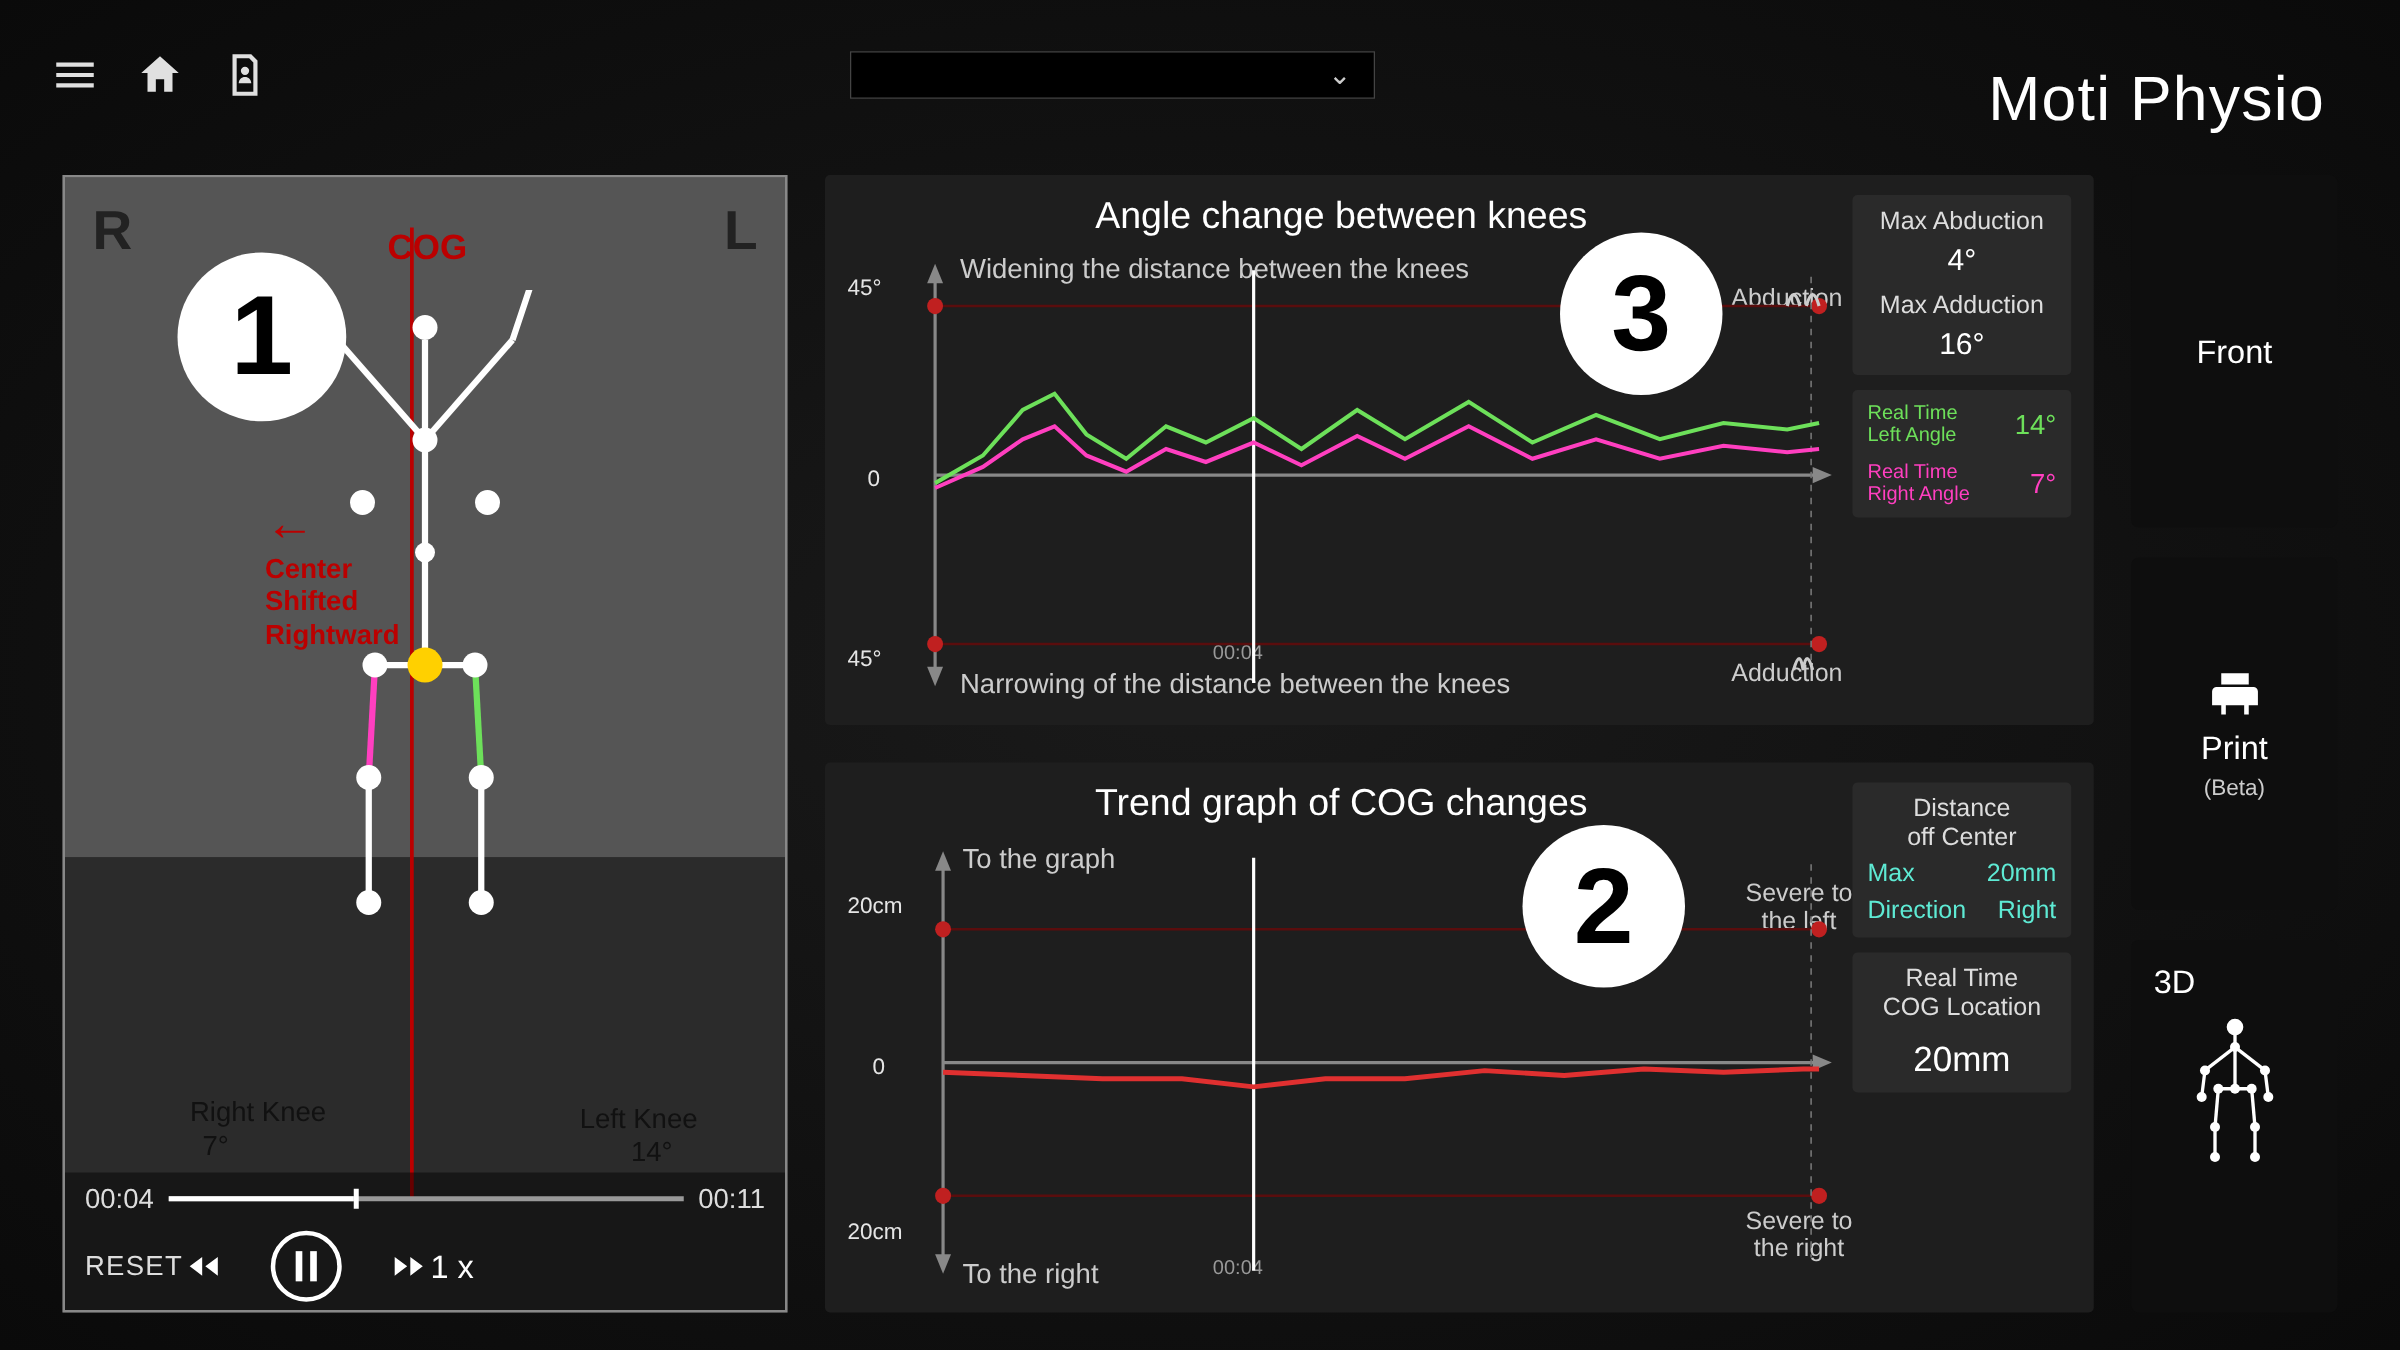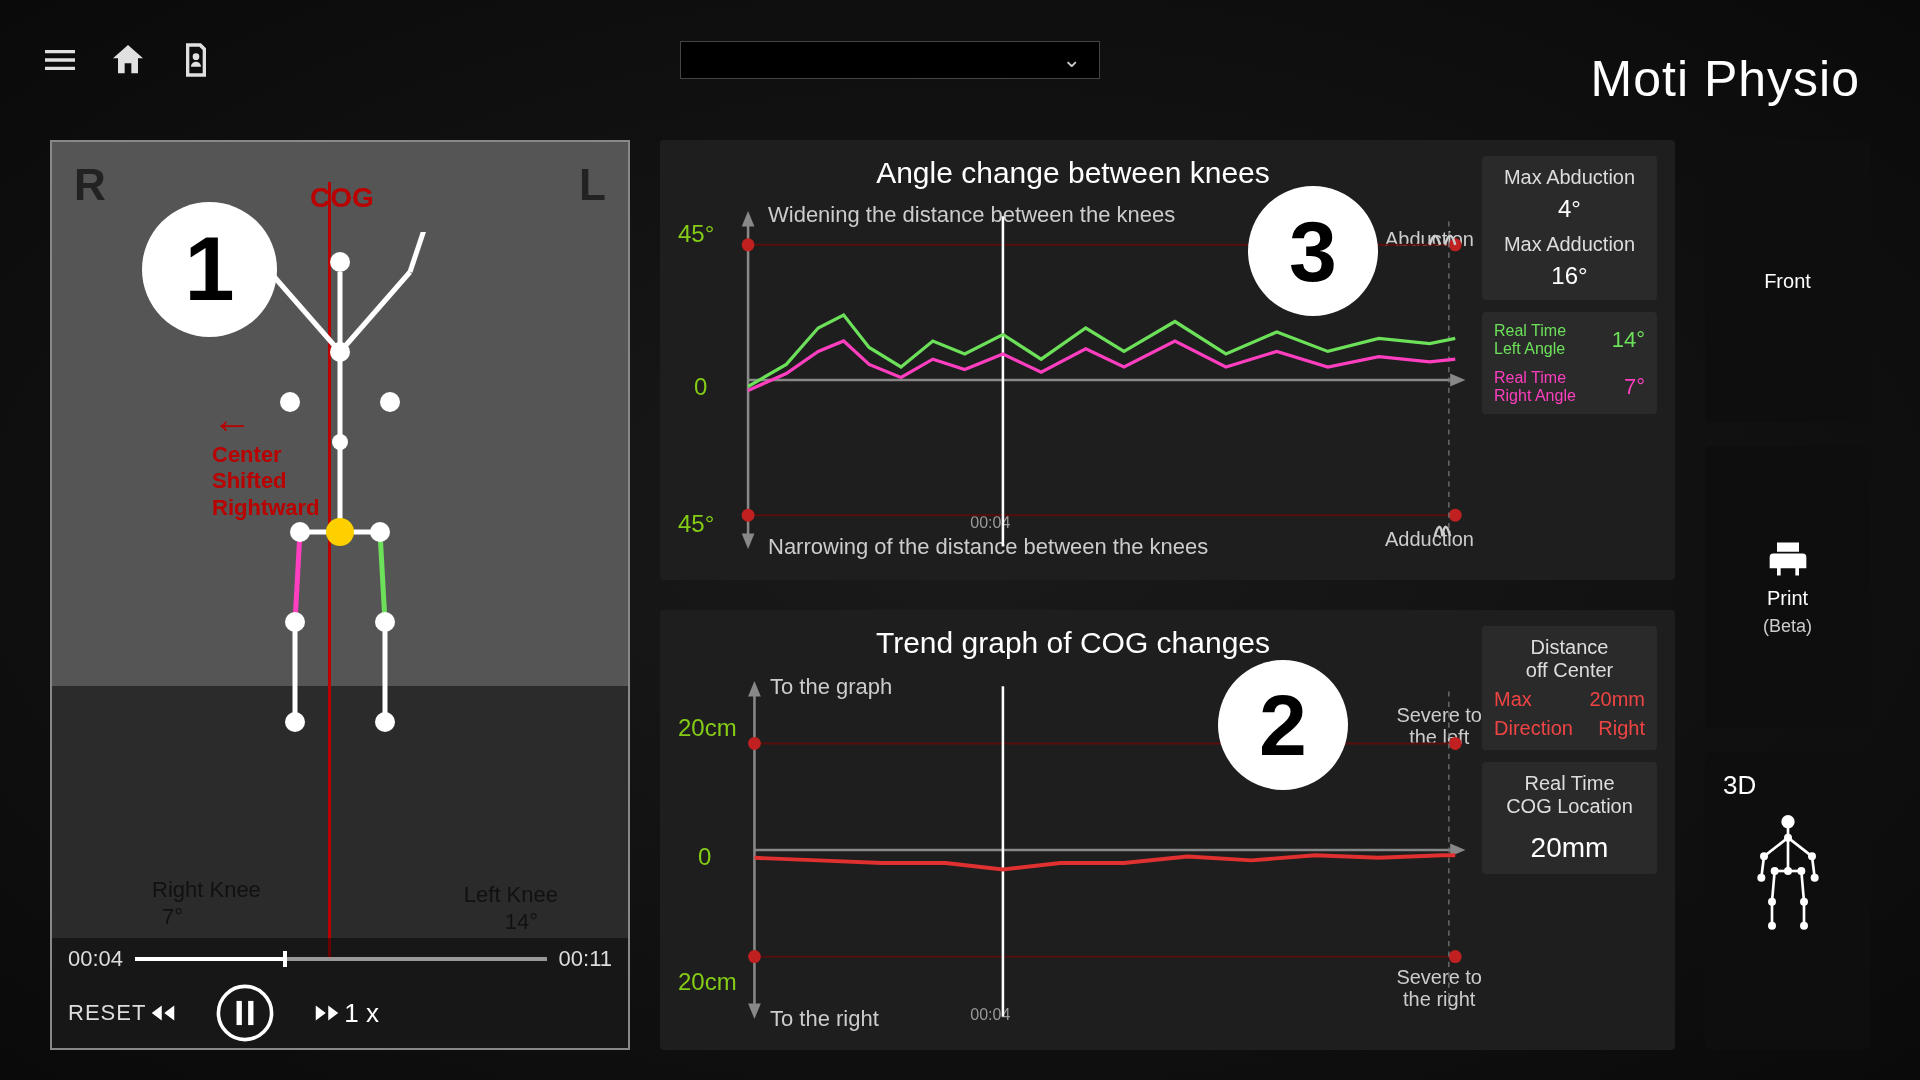--- a/index.html
+++ b/index.html
@@ -53,42 +53,42 @@
 .vc-buttons svg { fill: #fff; cursor: pointer; }
 .vc-speed { font-size: 26px; color: #fff; }
 
 
 .center-panel { flex: 1; display: flex; flex-direction: column; gap: 30px; }
 .chart-card { background: #1e1e1e; border-radius: 4px; padding: 16px 18px 18px; flex: 1; display: flex; gap: 14px; position: relative; }
 .chart-main { flex: 1; display: flex; flex-direction: column; position: relative; }
 .chart-title { text-align: center; font-size: 30px; color: #fff; font-weight: 500; margin-bottom: 8px; }
 .chart-area { flex: 1; position: relative; }
 .chart-area svg { position: absolute; inset: 0; width: 100%; height: 100%; }
-.chart-ylabel { position: absolute; font-size: 24px; color: #84cc16; }
+.chart-ylabel { position: absolute; font-size: 18px; color: #e5e5e5; }
 .chart-text { font-size: 22px; color: #ccc; position: absolute; }
 .chart-badge { position: absolute; width: 130px; height: 130px; border-radius: 50%; background: #fff; color: #000; display: flex; align-items: center; justify-content: center; font-size: 86px; font-weight: 900; z-index: 5; }
 .side-annot { position: absolute; font-size: 20px; color: #ccc; text-align: center; line-height: 1.1; }
 .chart-timestamp { position: absolute; font-size: 16px; color: #999; }
 
 .stat-col { width: 175px; display: flex; flex-direction: column; gap: 12px; }
 .stat-box { background: #2a2a2a; border-radius: 4px; padding: 10px 12px; text-align: center; }
 .stat-box .label { font-size: 20px; color: #ddd; margin-bottom: 6px; }
 .stat-box .val { font-size: 24px; color: #fff; }
 .rt-row { display: flex; align-items: center; justify-content: space-between; font-size: 16px; }
 .rt-row .k { line-height: 1.1; }
 .rt-row .v { font-size: 22px; font-weight: 500; }
 .green { color: #6de05a; }
 .magenta { color: #ff3fc0; }
 
-.stat-kv { display: flex; justify-content: space-between; font-size: 20px; color: #ef4444; margin-top: 6px; }
+.stat-kv { display: flex; justify-content: space-between; font-size: 20px; color: #5eead4; margin-top: 6px; }
 
 
 .right-panel { width: 165px; display: flex; flex-direction: column; gap: 24px; }
 .rbtn { background: #0e0e0e; border-radius: 6px; flex: 1; display: flex; flex-direction: column; align-items: center; justify-content: center; cursor: pointer; color: #fff; gap: 6px; padding: 10px; }
-.rbtn .t { font-size: 20px; font-weight: 500; }
+.rbtn .t { font-size: 26px; font-weight: 500; }
 .rbtn .sub { font-size: 18px; color: #ccc; }
 .rbtn.view3d { align-items: flex-start; padding: 18px; justify-content: flex-start; }
 .rbtn.view3d .t { font-size: 26px; }
 .stick3d { align-self: center; margin-top: 4px; }
 </style>
 </head>
 <body>
 
 <div class="topbar">
   <div class="icons">

